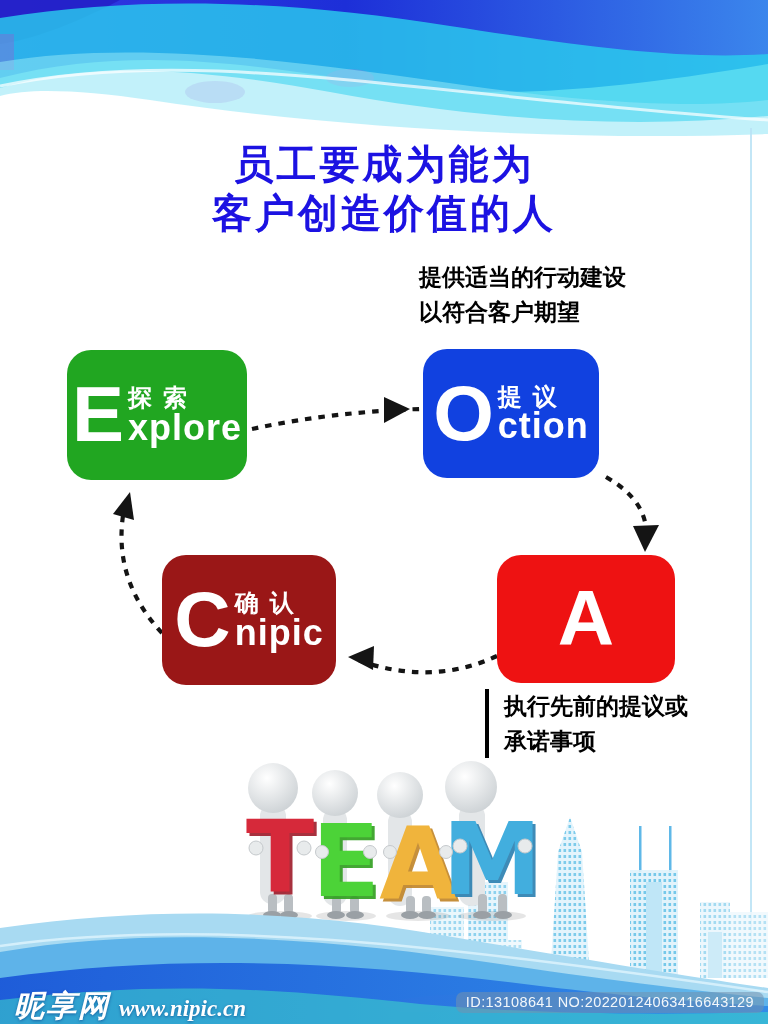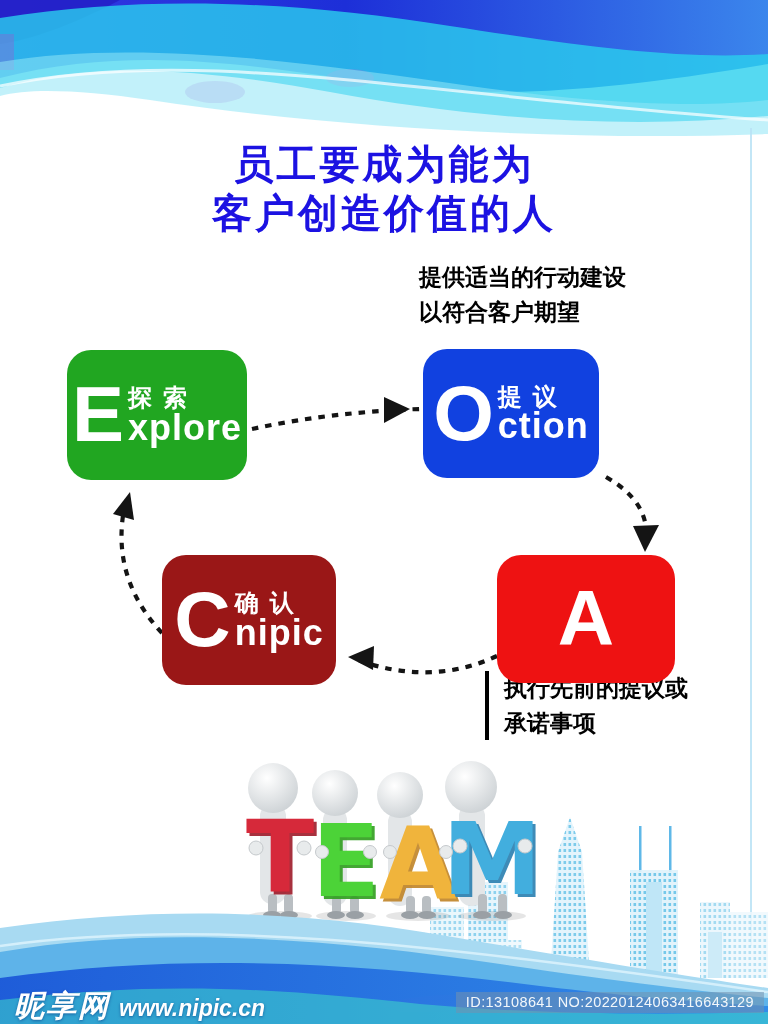--- a/index.html
+++ b/index.html
@@ -18,21 +18,21 @@
     line-height:1.22; letter-spacing:3px;
   }
 
   
   .note { position:absolute; display:flex; }
   .note .bar { width:4px; background:#000; margin-right:15px; align-self:stretch; }
   .note .txt { font-size:23px; font-weight:bold; color:#000; line-height:1.5; white-space:nowrap; }
   .note-tl { left:57px;  top:260px; }
   .note-tr { left:419px; top:260px;flex-direction:column; }
   .note-bl { left:157px; top:686px; }
-  .note-br { left:485px; top:671px;justify-content:center; }
+  .note-br { left:485px; top:689px;justify-content:center; }
 
   
   .cbox {
     position:absolute; border-radius:24px; color:#fff;
     display:flex; align-items:center; justify-content:center;
   }
   .cbox .row { display:flex; align-items:flex-end; }
   .cbox .letter { font-size:78px; font-weight:bold; line-height:0.76; }
   .cbox .col { display:flex; flex-direction:column; margin-left:4px; }
   .cbox .cn { font-size:24px; font-weight:800; letter-spacing:11px; margin-right:-11px; line-height:1.05; }
@@ -49,26 +49,27 @@
     background:#b8e2f4; opacity:.85;
   }
 
   
   .site-mark {
     position:absolute; left:14px; top:986px; display:flex; align-items:baseline;
     color:#fff; font-style:italic; font-weight:bold;
     text-shadow:0 1px 3px rgba(0,40,120,.55);
   }
   .site-mark .cjk { font-size:30px; letter-spacing:2px; margin-right:9px; }
-  .site-mark .url { font-size:23px; }
+  .site-mark .url { font-size:23px;font-family:Liberation Serif, serif; }
   .id-box {
     position:absolute; right:4px; top:992px;
     background:rgba(115,145,175,.55); color:#f2f7fb;
     font-size:14.5px; padding:2px 10px 3px; letter-spacing:.4px;
     white-space:nowrap;
+    border-radius:7px;
   }
 </style>
 </head>
 <body>
 
 <div id="poster">
 
   <svg class="abs" style="left:0;top:0" width="768" height="142" viewBox="0 0 768 142">
     <defs>
       <linearGradient id="gb" x1="0" y1="0" x2="1" y2="0">

